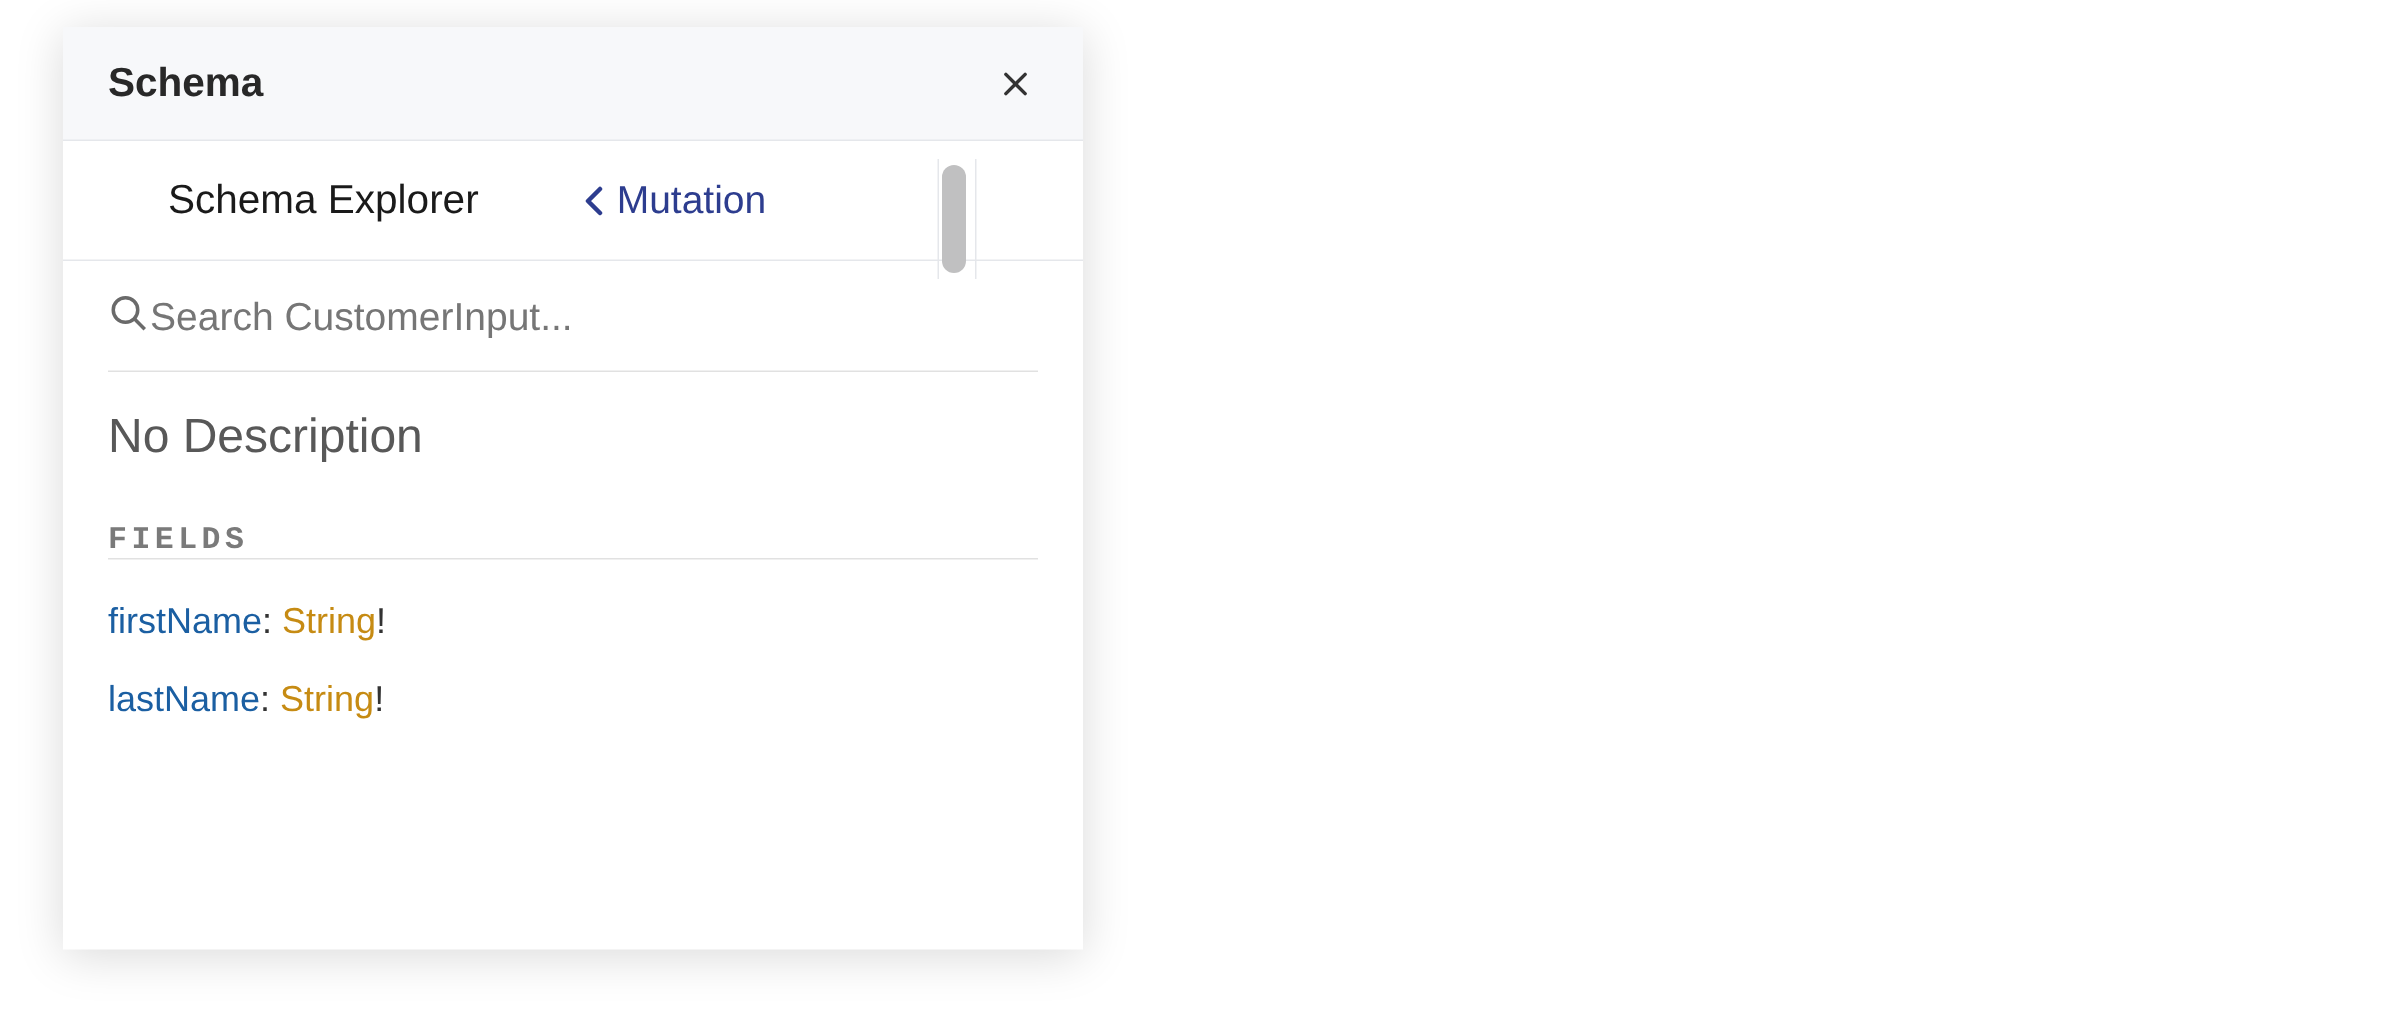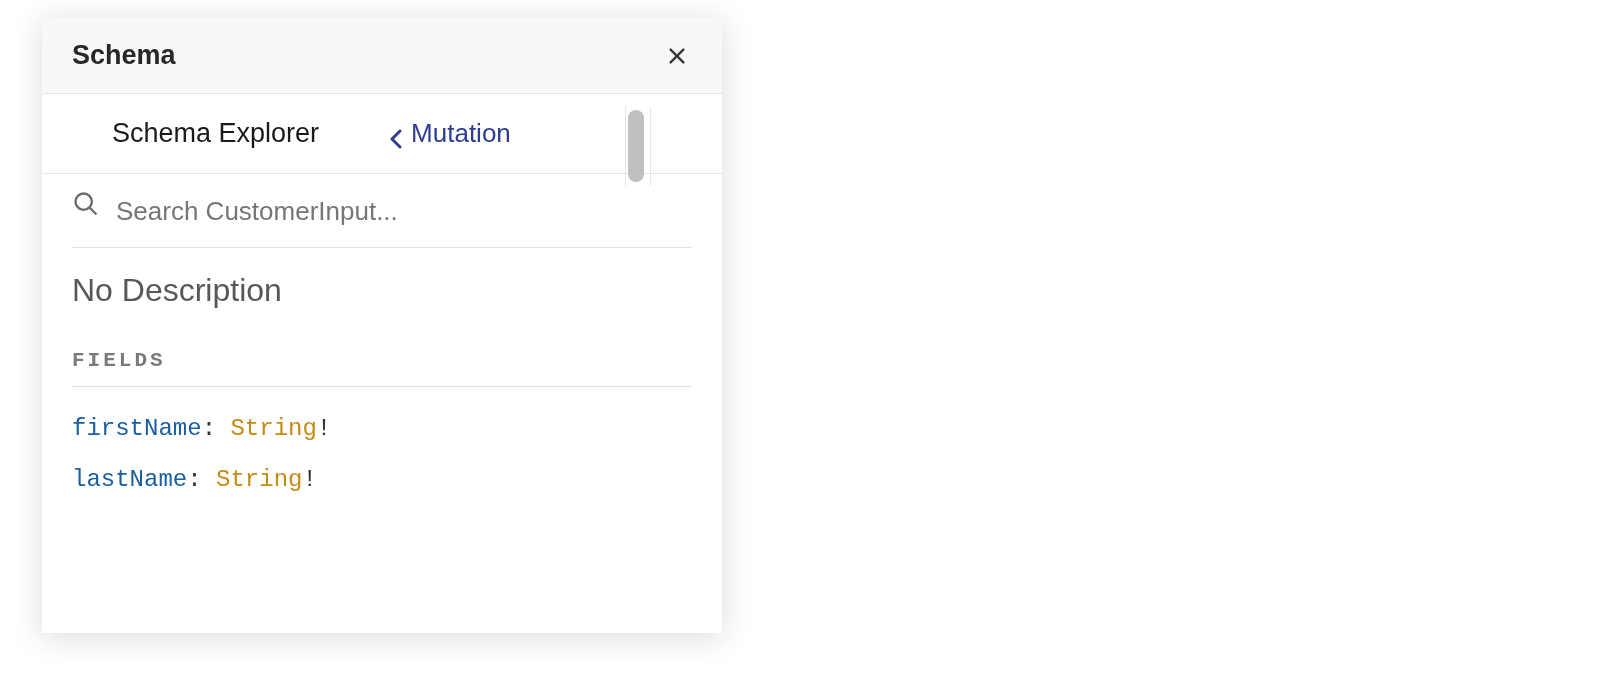--- a/index.html
+++ b/index.html
@@ -59,21 +59,21 @@
       position: relative;
     }
     .nav-title {
       font-size: 27px;
       font-weight: 400;
       color: #1a1a1a;
       margin-right: 70px;
     }
     .back-link {
       display: flex;
-      align-items: flex-end;
+      align-items: center;
       cursor: pointer;
       gap: 8px;
     }
     .back-link svg {
       width: 14px;
       height: 20px;
     }
     .back-text {
       font-size: 26px;
       color: #2d3d8f;
@@ -104,24 +104,24 @@
       height: 80px;
       background: #e5e7eb;
     }
     .body {
       padding: 0 30px;
       flex: 1;
       overflow: hidden;
     }
     .search-row {
       display: flex;
-      align-items: flex-start;
+      align-items: center;
       padding: 16px 0 20px 0;
       border-bottom: 1px solid #e1e1e1;
-      gap: 16px;
+      gap: 0;
     }
     .search-row svg {
       width: 28px;
       height: 28px;
       flex-shrink: 0;
     }
     .search-input {
       border: none;
       outline: none;
       font-size: 26px;
@@ -137,28 +137,27 @@
       font-size: 32px;
       color: #585858;
       padding: 24px 0 40px 0;
     }
     .section-label {
       font-family: "SFMono-Regular", Consolas, "Liberation Mono", Menlo, monospace;
       font-size: 21px;
       font-weight: 600;
       color: #7a7a7a;
       letter-spacing: 3px;
-      padding-bottom: 14px;
       border-bottom: 1px solid #e1e1e1;
     }
     .fields-list {
       padding-top: 28px;
     }
     .field-row {
-      font-family: Liberation Mono, monospace;
+      font-family: Liberation Sans, sans-serif;
       font-size: 24px;
       margin-bottom: 24px;
       color: #333;
     }
     .field-name {
       color: #1b5fa2;
       cursor: pointer;
     }
     .field-type {
       color: #c68b13;

